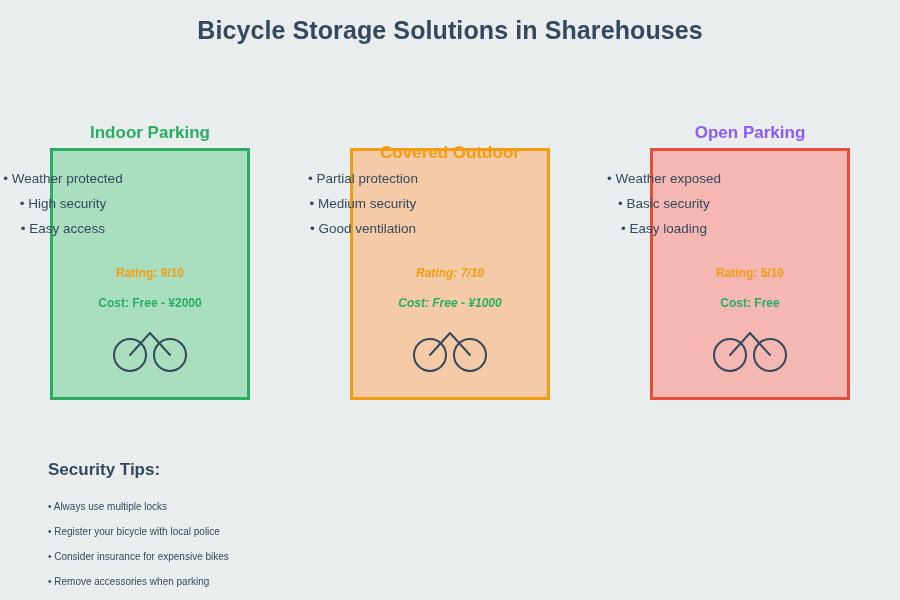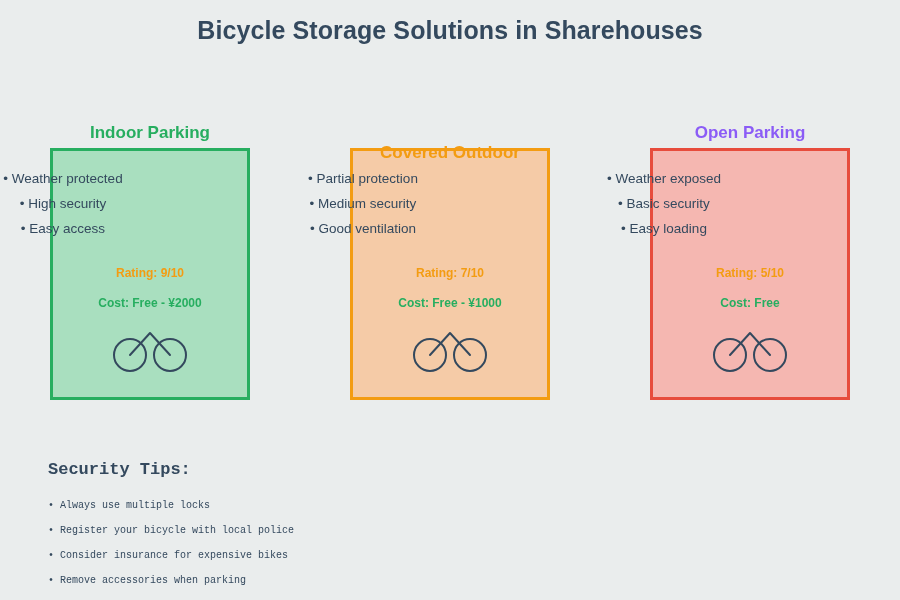--- a/index.html
+++ b/index.html
@@ -86,41 +86,40 @@
   .rating, .cost {
     position: absolute;
     width: 300px;
     text-align: center;
     font-size: 12px;
     font-weight: bold;
   }
   .rating { top: 266px; color: #f39c12; }
   .cost   { top: 296px; color: #27ae60; }
   .col-0 .rating, .col-0 .cost { left: 0px; }
-  .col-1 .rating, .col-1 .cost { left: 300px; }
+  .col-1 .rating, .col-1 .cost { left: 300px; font-style: italic; }
   .col-2 .rating, .col-2 .cost { left: 600px; }
 
   
   .bike {
     position: absolute;
     top: 327px;
     width: 80px;
     height: 46px;
   }
   .col-0 .bike { left: 110px; }
   .col-1 .bike { left: 410px; }
   .col-2 .bike { left: 710px; }
 
   
   #tips-section {
     position: absolute;
     left: 48px;
     top: 460px;
     width: 500px;
-    font-family: Liberation Mono, monospace;
   }
   #tips-heading {
     font-size: 17px;
     font-weight: bold;
     color: #34495e;
     margin: 0 0 14px 0;
   }
   .tip {
     font-size: 10px;
     color: #34495e;

